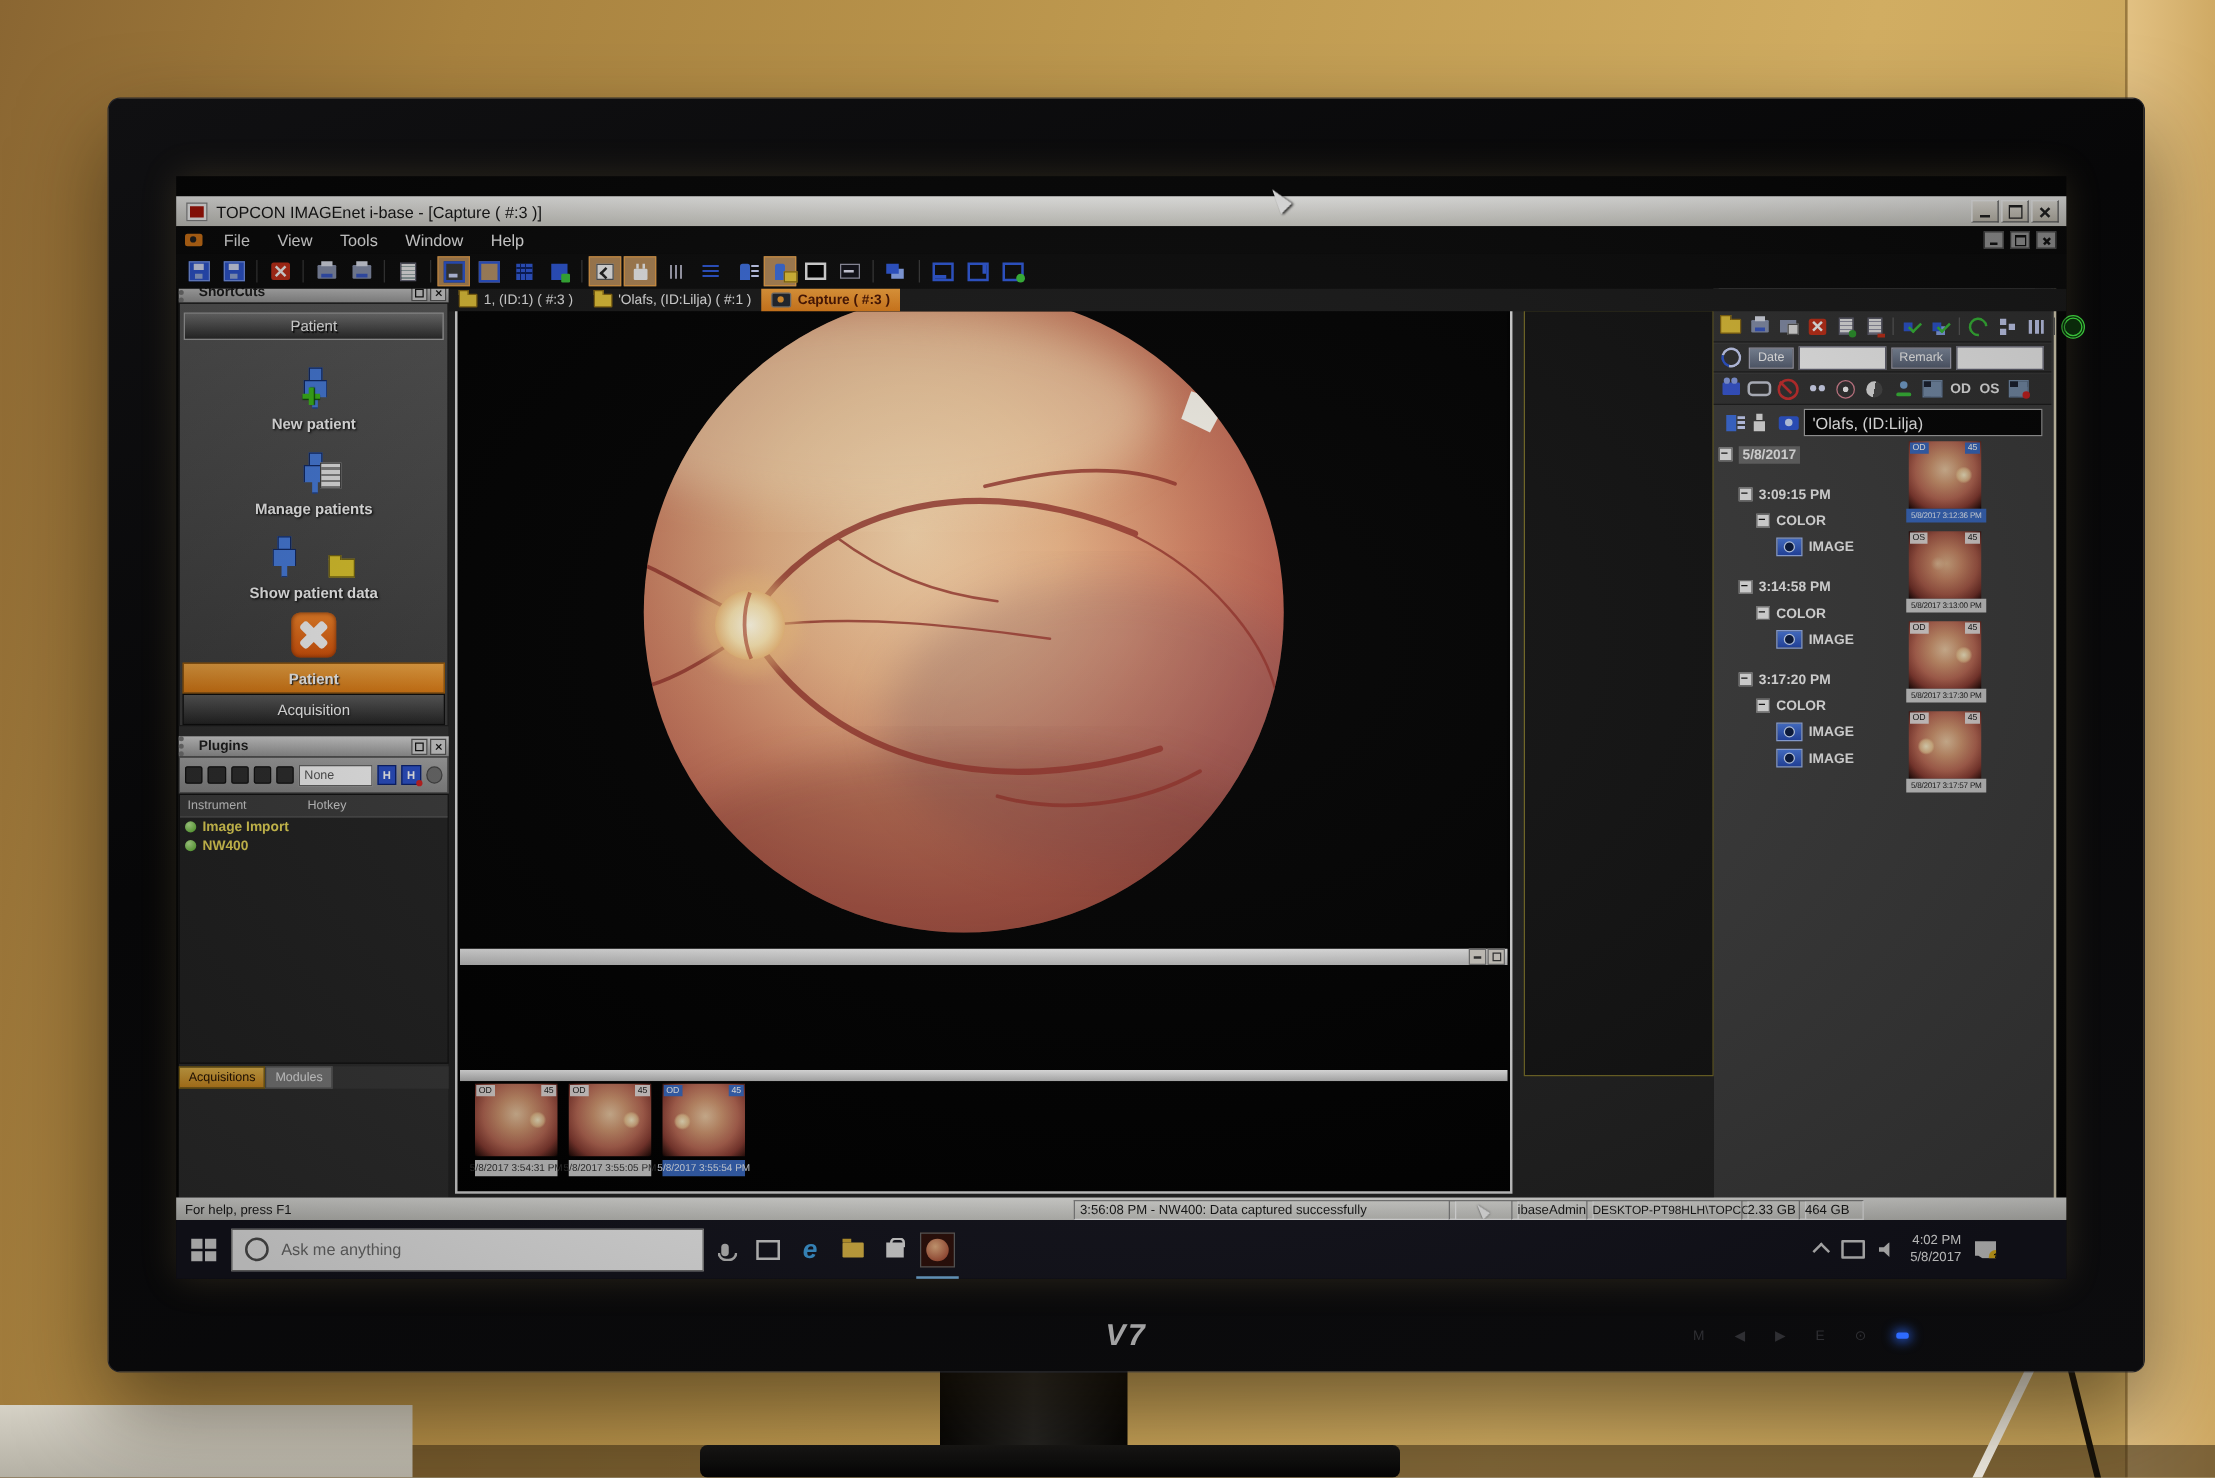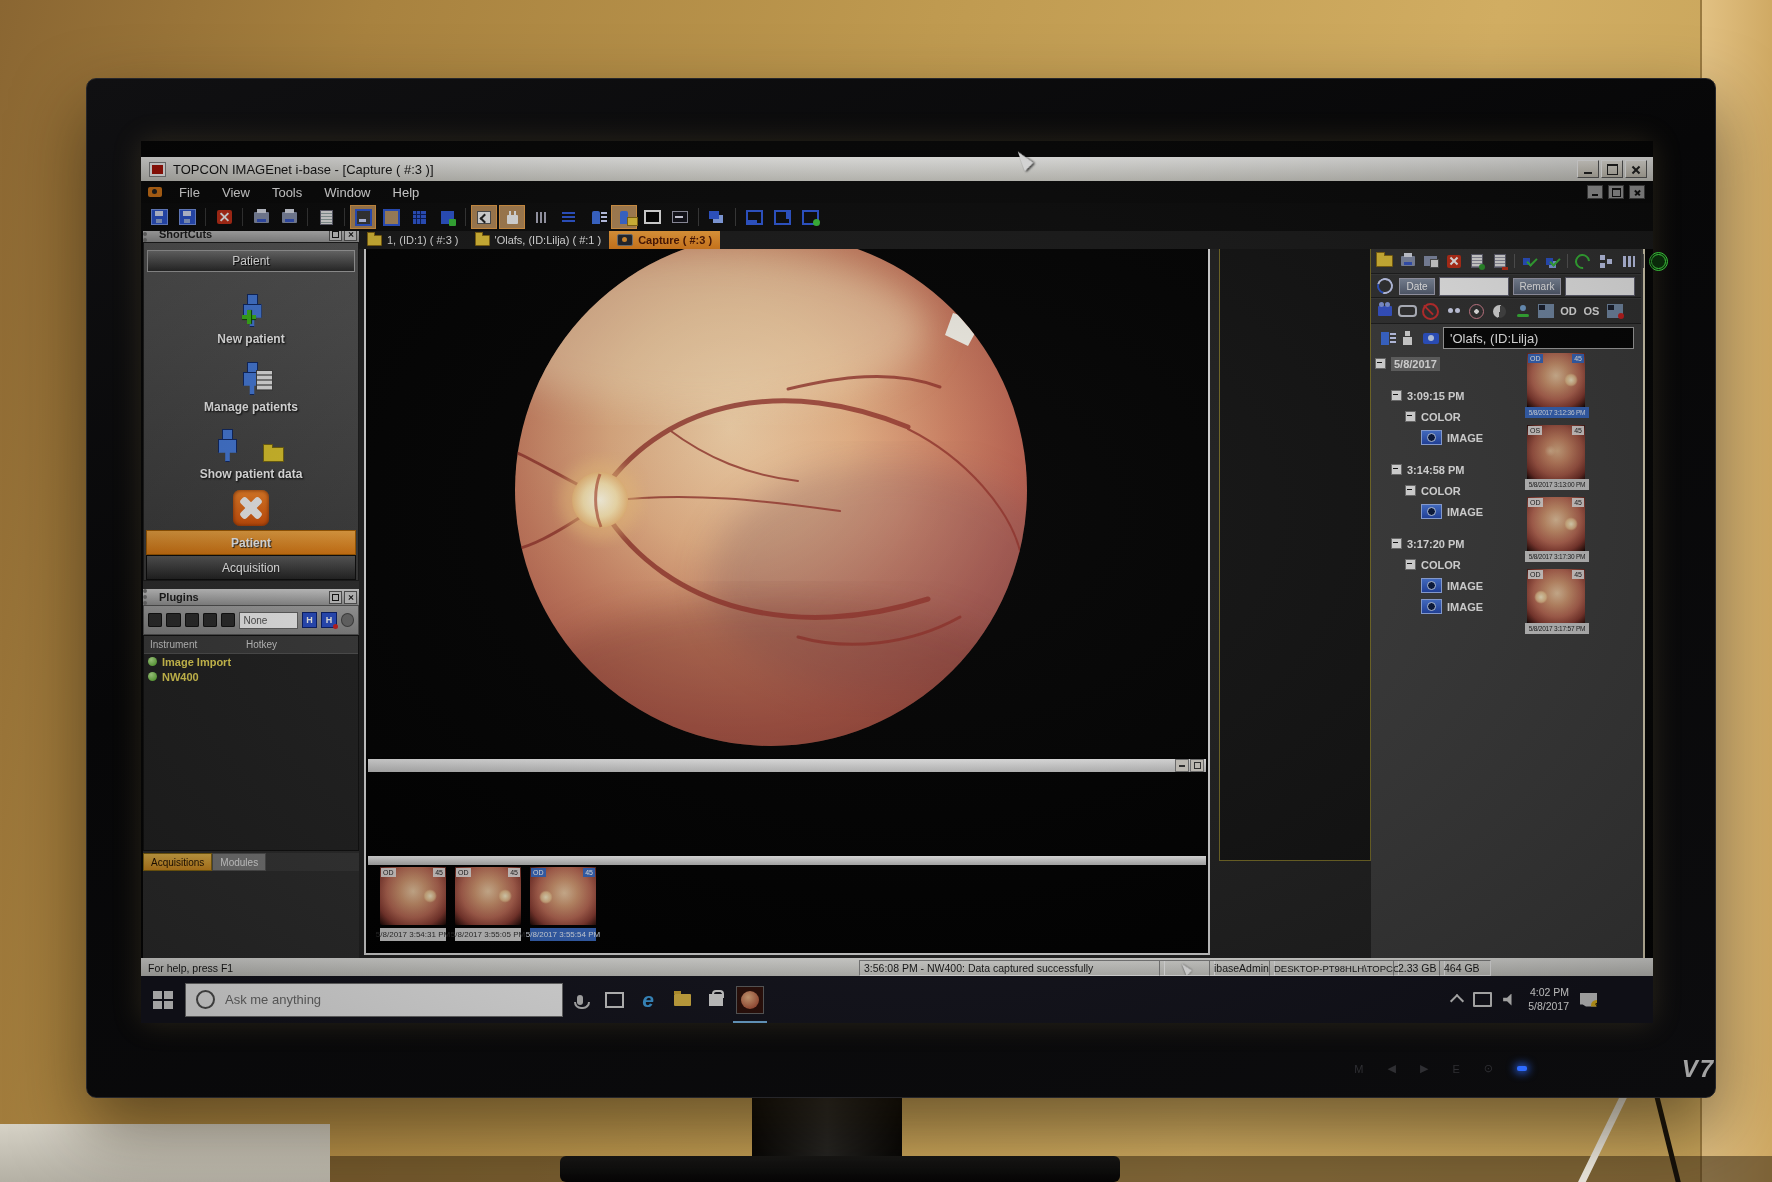--- a/index.html
+++ b/index.html
@@ -10,21 +10,21 @@
   
   .wall-band{left:1700px;top:0;width:72px;height:1182px;background:linear-gradient(90deg,#e2c183,#cfa963);border-left:2px solid #9a7a40}
   .slab{left:0;bottom:0;width:330px;height:58px;background:linear-gradient(#d6d2c6,#b4b0a4)}
   .floorline{left:0;bottom:0;width:1772px;height:26px;background:#3a2a14;opacity:.55}
   .cable1{right:150px;bottom:-20px;width:7px;height:190px;background:#ece8de;transform:rotate(26deg);border-radius:4px}
   .cable2{right:105px;bottom:-30px;width:5px;height:170px;background:#14100a;transform:rotate(-14deg)}
   .neck{left:752px;top:1094px;width:150px;height:66px;background:linear-gradient(90deg,#050505,#232322,#050505)}
   .base{left:560px;top:1156px;width:560px;height:26px;background:linear-gradient(#161616,#050505);border-radius:6px}
   .monitor{left:86px;top:78px;width:1628px;height:1018px;background:linear-gradient(160deg,#101012,#070708 40%,#0c0c0e);border-radius:10px;border:1px solid #26262a;box-shadow:0 30px 70px rgba(30,20,5,.55)}
   .screen{left:54px;top:62px;width:1512px;height:882px;background:#060606;box-shadow:0 0 28px rgba(190,160,95,.18)}
-  .v7{left:0;right:0;bottom:14px;text-align:right;color:#c9c9c9;opacity:.8;font-size:24px;font-weight:bold;letter-spacing:2px;font-style:italic}
+  .v7{left:0;right:0;bottom:14px;text-align:center;color:#c9c9c9;opacity:.8;font-size:24px;font-weight:bold;letter-spacing:2px;font-style:italic}
   .bez{right:188px;bottom:22px;display:flex;gap:24px;align-items:center;color:#2f2f33;font-size:11px}
   .led{width:10px;height:5px;background:#2e6bff;border-radius:2px;box-shadow:0 0 9px 2px rgba(46,107,255,.8)}
   .glare{left:0;top:0;right:0;bottom:0;background:radial-gradient(ellipse at 50% 42%,rgba(255,255,255,.035),rgba(0,0,0,.30) 95%);pointer-events:none;z-index:90}
   
   .titlebar{left:0;top:16px;right:0;height:24px;background:linear-gradient(#fdfdfb,#cfcec7);display:flex;align-items:center;color:#161616;font-size:13px;z-index:5}
   .appico{width:15px;height:13px;background:#fff;border:1px solid #888;margin:0 7px 0 8px;position:relative}
   .appico::before{content:"";position:absolute;left:2px;top:2px;right:2px;bottom:2px;background:#b01408}
   .twb{width:20px;height:16px;background:linear-gradient(#f2efe8,#c6c1b4);border:1px solid #fff;border-right-color:#5a5a5a;border-bottom-color:#5a5a5a;margin-left:2px;display:flex;align-items:center;justify-content:center}
   .g-min{width:8px;height:2px;background:#222;margin-top:8px}
   .g-max{width:9px;height:8px;border:1px solid #222;border-top-width:2px}

